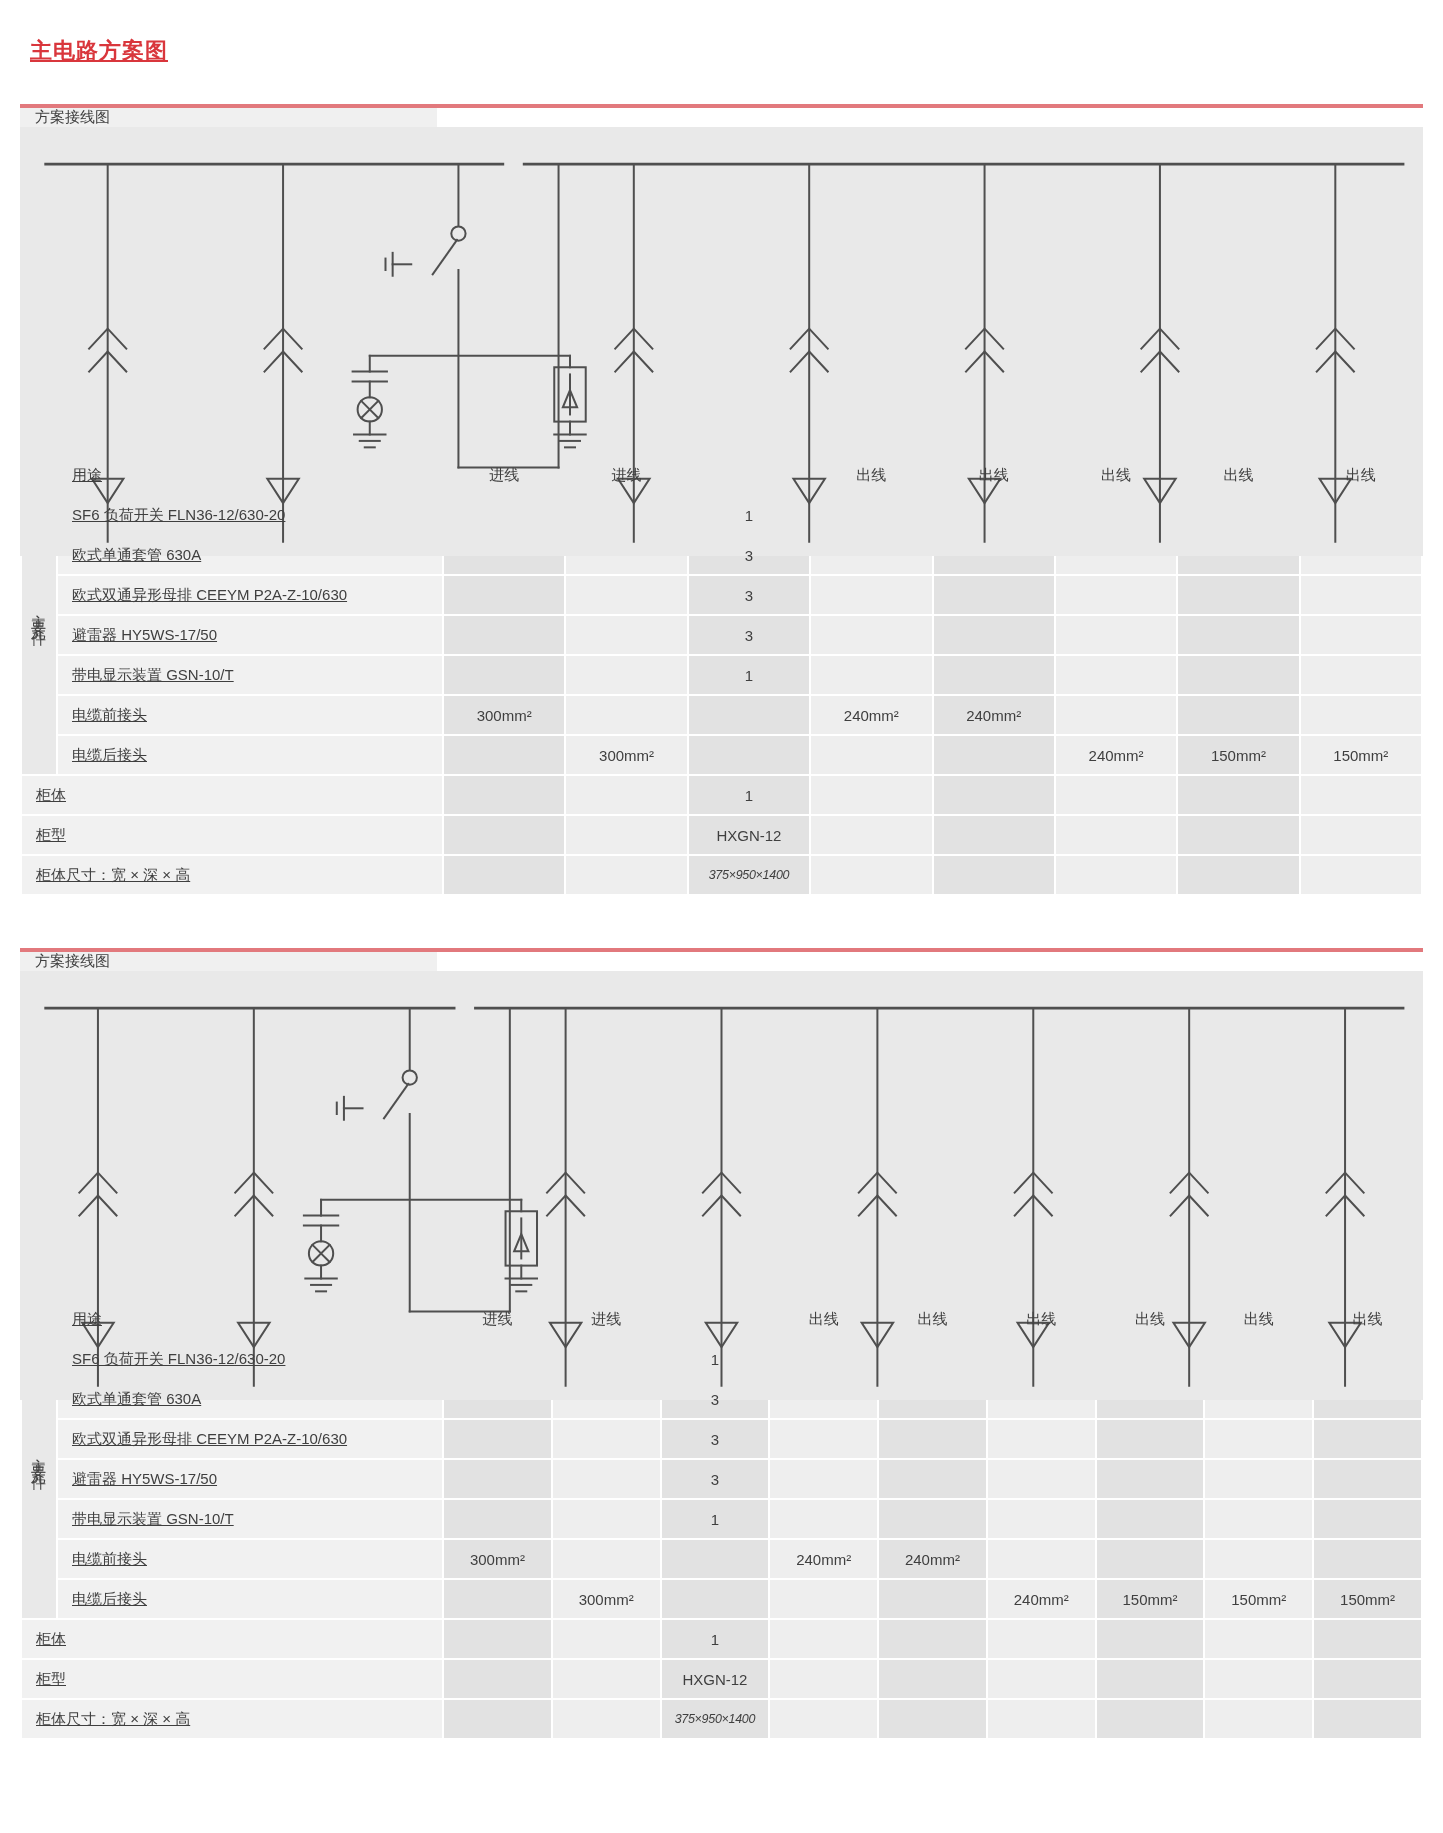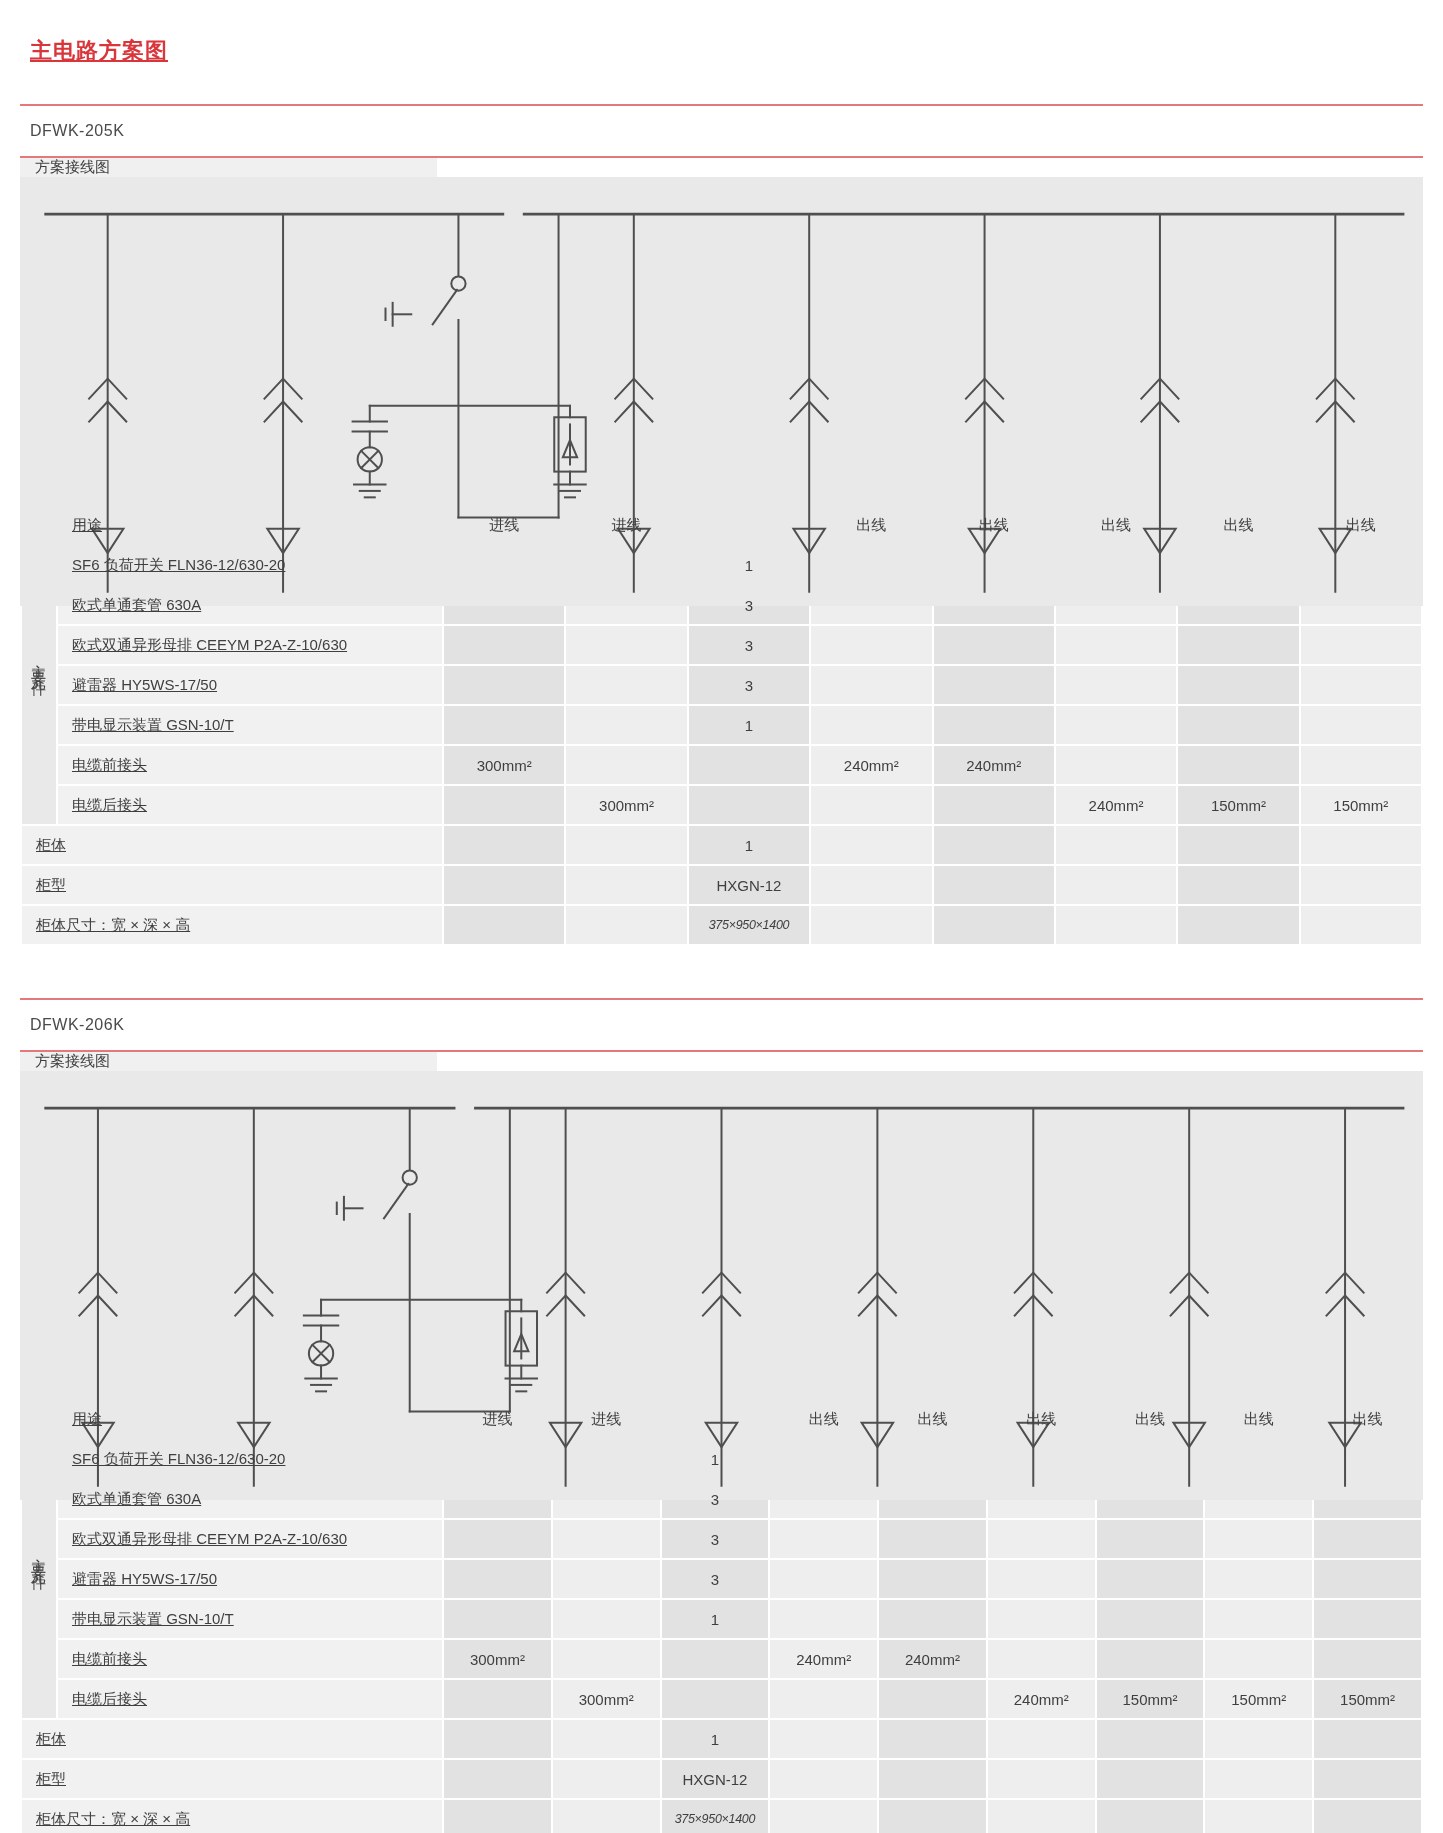--- a/index.html
+++ b/index.html
@@ -53,21 +53,20 @@
 </style>
 </head>
 <body>
 
 <div class="page">
 
   <div class="title">主电路方案图</div>
 
   <section>
     <div class="rule rule-first"></div>
-    <div class="model">DFWK-205K</div>
     <div class="rule"></div>
     <div class="diagram-row">
       <div class="diagram-label">方案接线图</div>
       <div class="diagram-canvas">
         <svg viewBox="0 0 981 300" width="100%" height="100%" preserveAspectRatio="none">
             <g stroke="#4f4f4f" stroke-width="1.4" fill="none" stroke-linecap="square">
               <line x1="18" y1="26" x2="337.5625" y2="26" stroke-width="2"></line>
               <line x1="352.5625" y1="26" x2="967" y2="26" stroke-width="2"></line>
               <line x1="61.3125" y1="26" x2="61.3125" y2="290"></line>
               <path d="M 48.3125 155 L 61.3125 141 L 74.3125 155"></path>
@@ -265,21 +264,20 @@
             <td class="d c-odd"></td>
             <td class="d c-even"></td>
             <td class="d c-odd"></td>
           </tr>
         </tbody>
       </table>
   </section>
 
   <section class="sec2">
     <div class="rule"></div>
-    <div class="model">DFWK-206K</div>
     <div class="rule"></div>
     <div class="diagram-row">
       <div class="diagram-label">方案接线图</div>
       <div class="diagram-canvas">
         <svg viewBox="0 0 981 300" width="100%" height="100%" preserveAspectRatio="none">
             <g stroke="#4f4f4f" stroke-width="1.4" fill="none" stroke-linecap="square">
               <line x1="18" y1="26" x2="303.5" y2="26" stroke-width="2"></line>
               <line x1="318.5" y1="26" x2="967" y2="26" stroke-width="2"></line>
               <line x1="54.5" y1="26" x2="54.5" y2="290"></line>
               <path d="M 41.5 155 L 54.5 141 L 67.5 155"></path>

